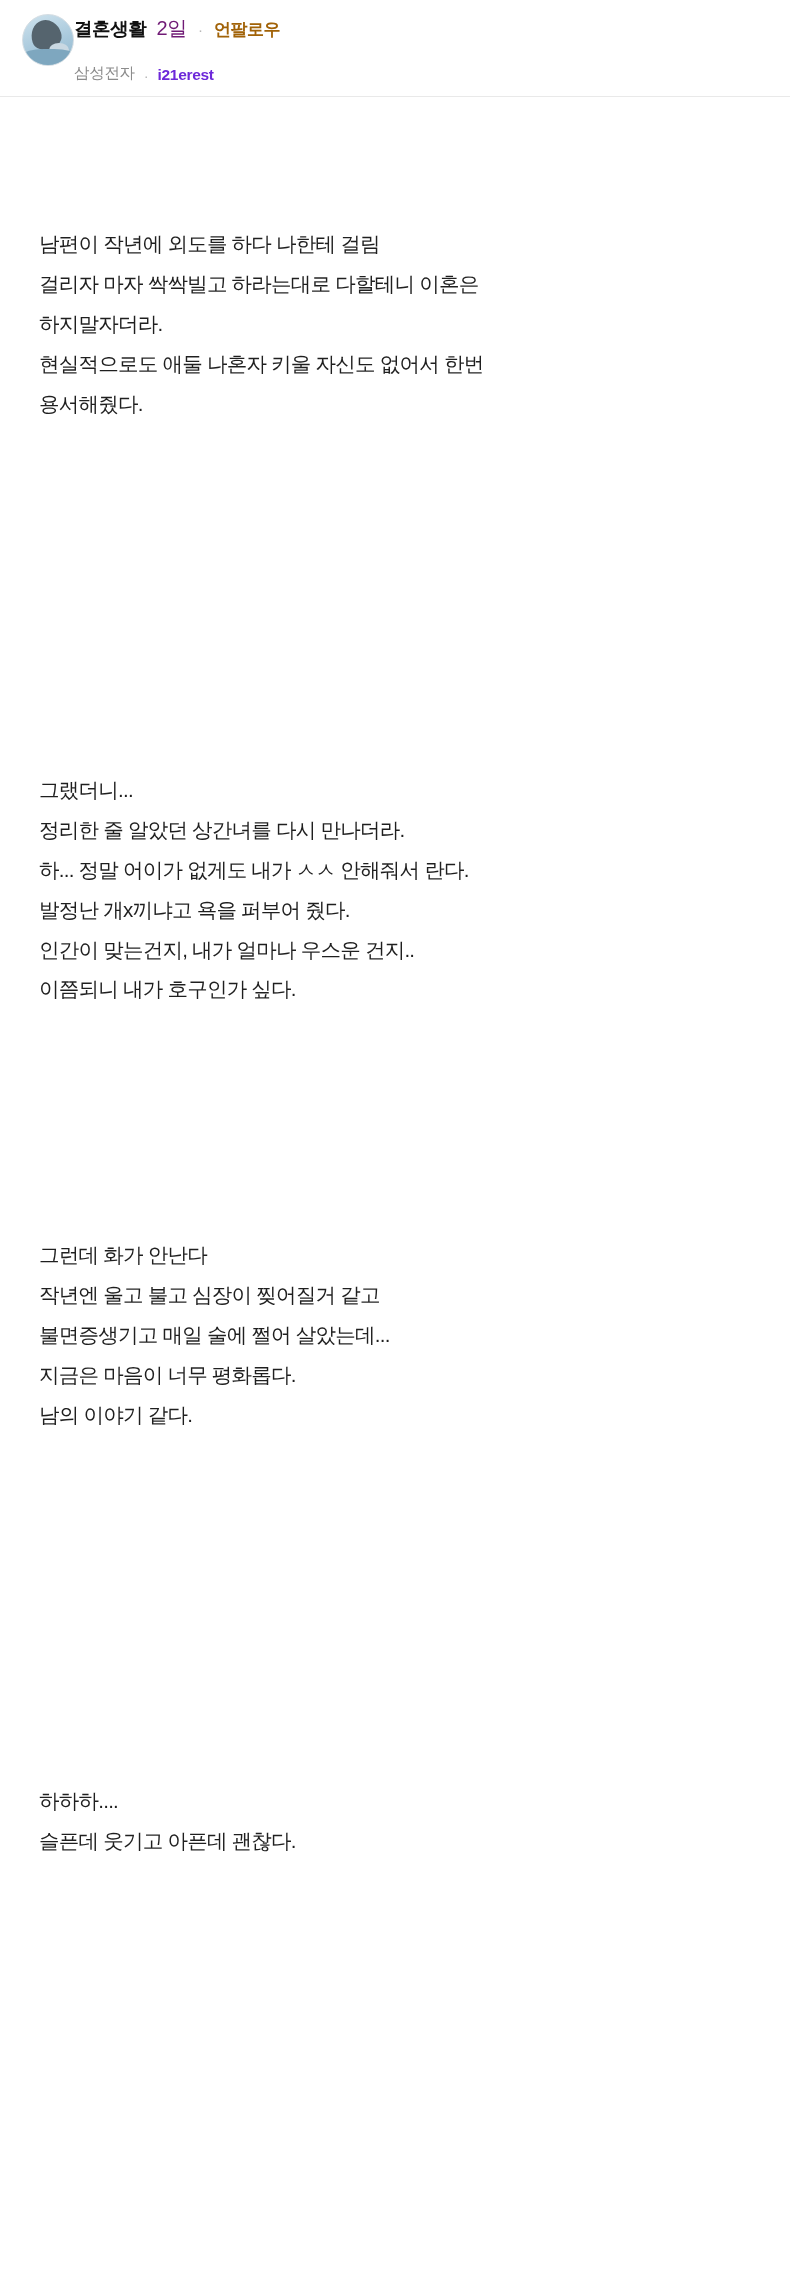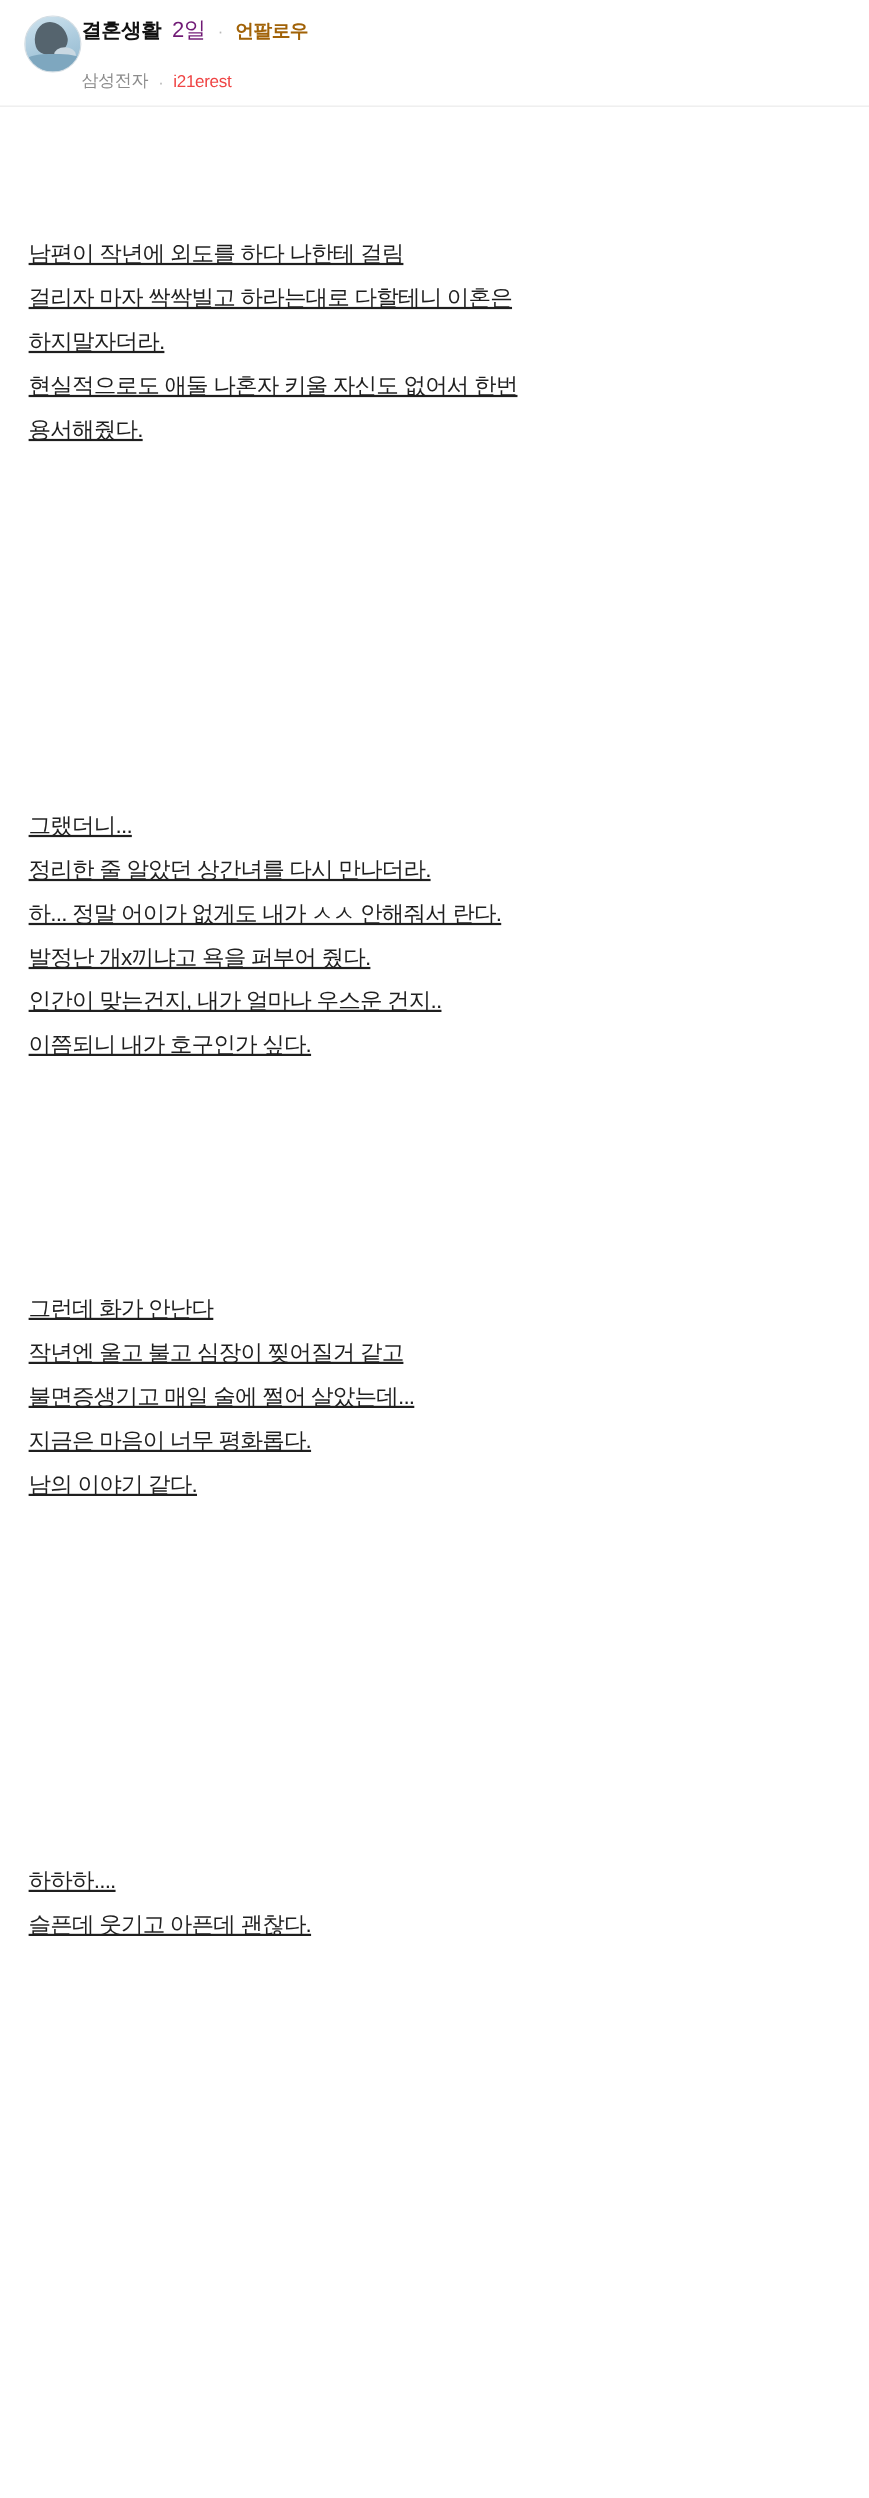--- a/index.html
+++ b/index.html
@@ -104,21 +104,21 @@
     margin-top: 22px;
     display: flex;
     align-items: flex-end;
     gap: 8px;
     font-size: 15.5px;
     color: #8c8c8c;
     letter-spacing: -0.3px;
     white-space: nowrap;
   }
   .company-name { color: #8c8c8c; }
-  .user-id { color: #ef4444; }
+  .user-id { color: #6d28d9; font-weight: bold; }
 
   .header-divider {
     height: 1px;
     background: #e9e9e9;
     margin: 0;
   }
 
   
   .post-body {
     padding: 34px 26px 40px 26px;
@@ -134,22 +134,21 @@
   .post-content {
     font-size: 20.5px;
     line-height: 1.95;
     color: #1f1f1f;
     letter-spacing: -0.75px;
     white-space: pre-wrap;
     word-break: break-word;
     margin: 0;
   }
   .post-content p {
-    margin: 0;
-    text-decoration: underline;
+    margin: 13px;
   }
   .para-gap {
     height: 40px;
   }
 </style>
 </head>
 <body>
 
 <div class="post-header">
   <div class="avatar">

